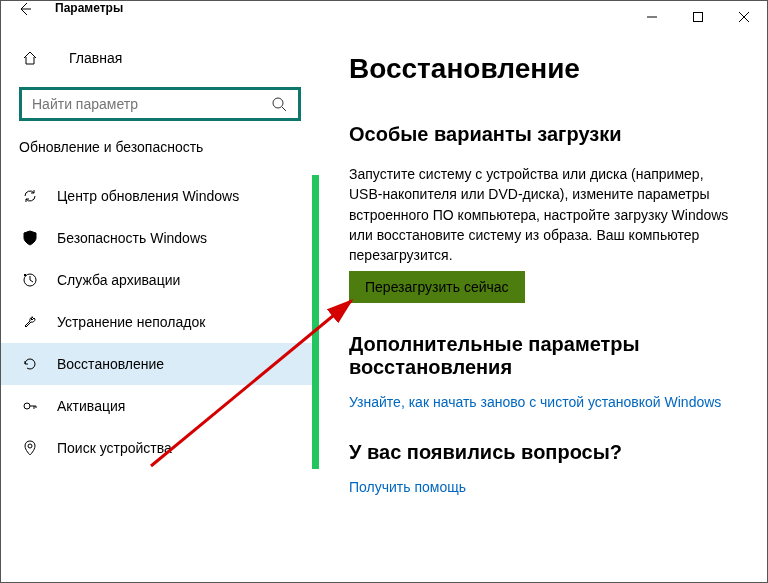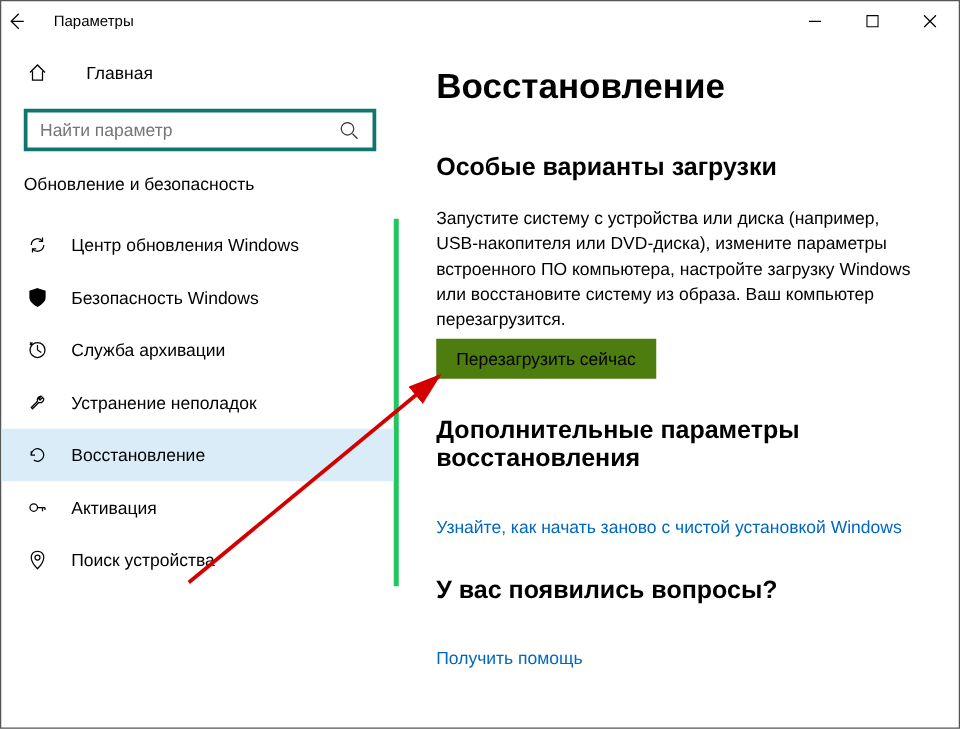--- a/index.html
+++ b/index.html
@@ -1,38 +1,38 @@
 <!DOCTYPE html>
 <html><head>
 <meta charset="utf-8">
 <style>
   * { box-sizing: border-box; margin: 0; padding: 0; font-family: "Segoe UI", Tahoma, sans-serif; }
   body { width: 768px; height: 583px; background: #fff; overflow: hidden; border: 1px solid #555; position: relative; }
-  .titlebar { height: 32px; display: flex; align-items: center; padding: 0 0 0 0; }
+  .titlebar { height: 32px; display: flex; align-items: flex-start; padding: 0 0 0 12px; font-weight: bold; }
   .titlebar .back { width: 24px; display:flex; align-items:center; justify-content:center; }
   .titlebar .title { margin-left: 18px; font-size: 12px; color: #000; }
   .titlebar .ctrls { margin-left: auto; display: flex; }
   .titlebar .ctrl { width: 46px; height: 32px; display: flex; align-items: center; justify-content: center; }
   .layout { display: flex; height: calc(100% - 32px); }
   .sidebar { width: 318px; padding: 8px 0 0 0; }
   .home { display: flex; align-items: center; padding: 8px 20px; gap: 30px; font-size: 14px; }
   .search { margin: 12px 18px 18px 18px; border: 3px solid #0f766e; height: 34px; display: flex; align-items: center; padding: 0 10px; }
   .search input { border: none; outline: none; flex: 1; font-size: 14px; background: transparent; }
   .section-title { font-weight: 400; font-size: 14px; padding: 0 18px 10px 18px; }
-  .nav { margin-top: 10px; border-right: 4px solid #22c55e; }
+  .nav { margin-top: 10px; border-right: 7px solid #22c55e; }
   .nav-item { display: flex; align-items: center; gap: 18px; padding: 12px 20px; font-size: 14px; cursor: pointer; }
   .nav-item.selected { background: #d9ecf8; }
   .icon { width: 18px; height: 18px; display: inline-flex; align-items: center; justify-content: center; color: #000; }
   .content { flex: 1; padding: 20px 30px 0 30px; overflow: hidden; }
   .content h1 { font-weight: 600; font-size: 28px; margin-bottom: 38px; }
   .content h2 { font-weight: 600; font-size: 20px; margin-bottom: 18px; margin-top: 20px; }
   .content h3 { font-weight: 600; font-size: 20px; margin: 30px 0 14px 0; }
   .desc { font-size: 14px; line-height: 1.45; color: #000; margin-bottom: 6px; }
   .button { display: inline-block; background: #4d7c0f; border: none; padding: 8px 16px; font-size: 14px; color: #000; }
-  .link { color: #0067c0; font-size: 14px; display: inline-block; margin-top: 20px; }
+  .link { color: #0067c0; font-size: 14px; display: inline-block; margin-top: 0; }
   .arrow { position: absolute; left: 140px; top: 285px; pointer-events: none; }
 </style>
 </head>
 <body>
 
 <div class="titlebar">
   <span class="back">
     <svg width="16" height="16" viewBox="0 0 16 16">
         <path d="M10 2 L4 8 L10 14" stroke="#000" fill="none" stroke-width="1"></path>
         <line x1="4" y1="8" x2="14" y2="8" stroke="#000" stroke-width="1"></line>

